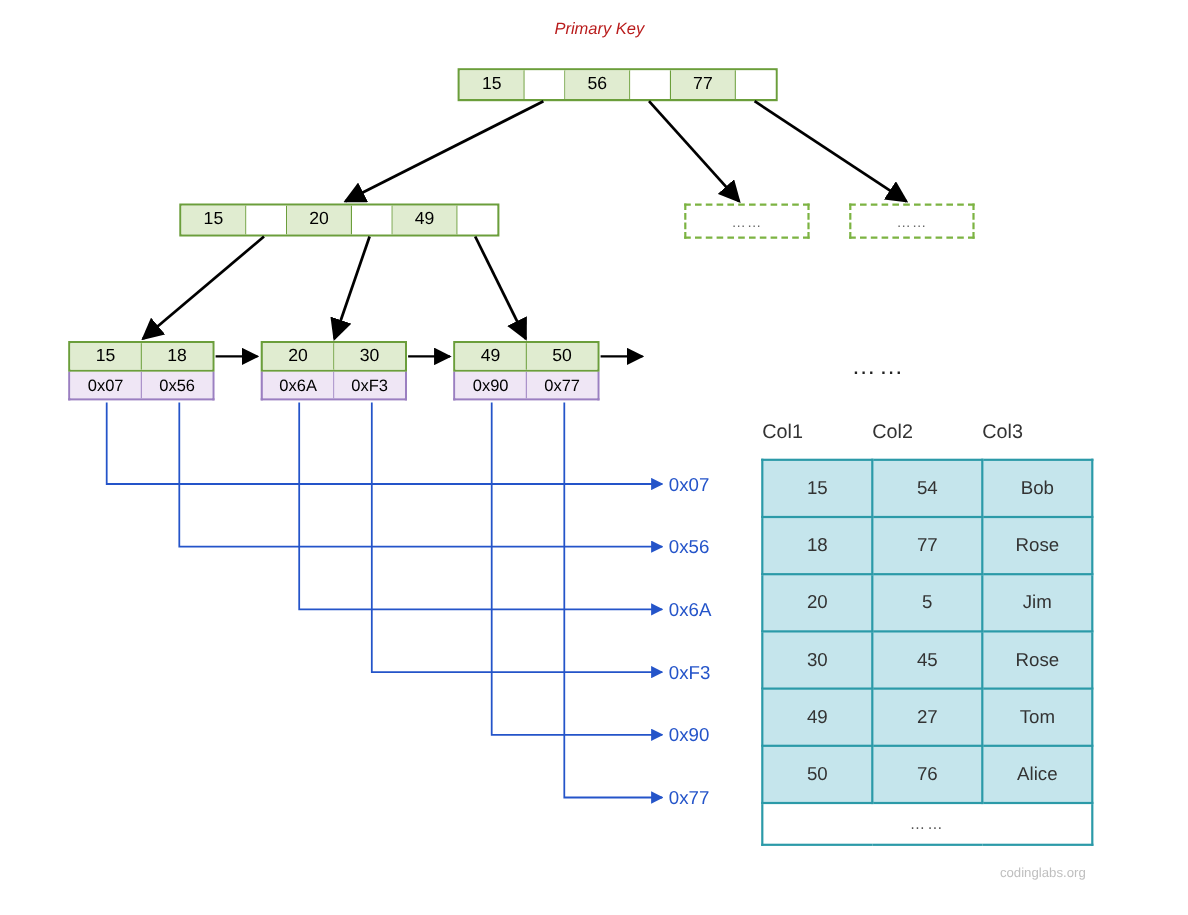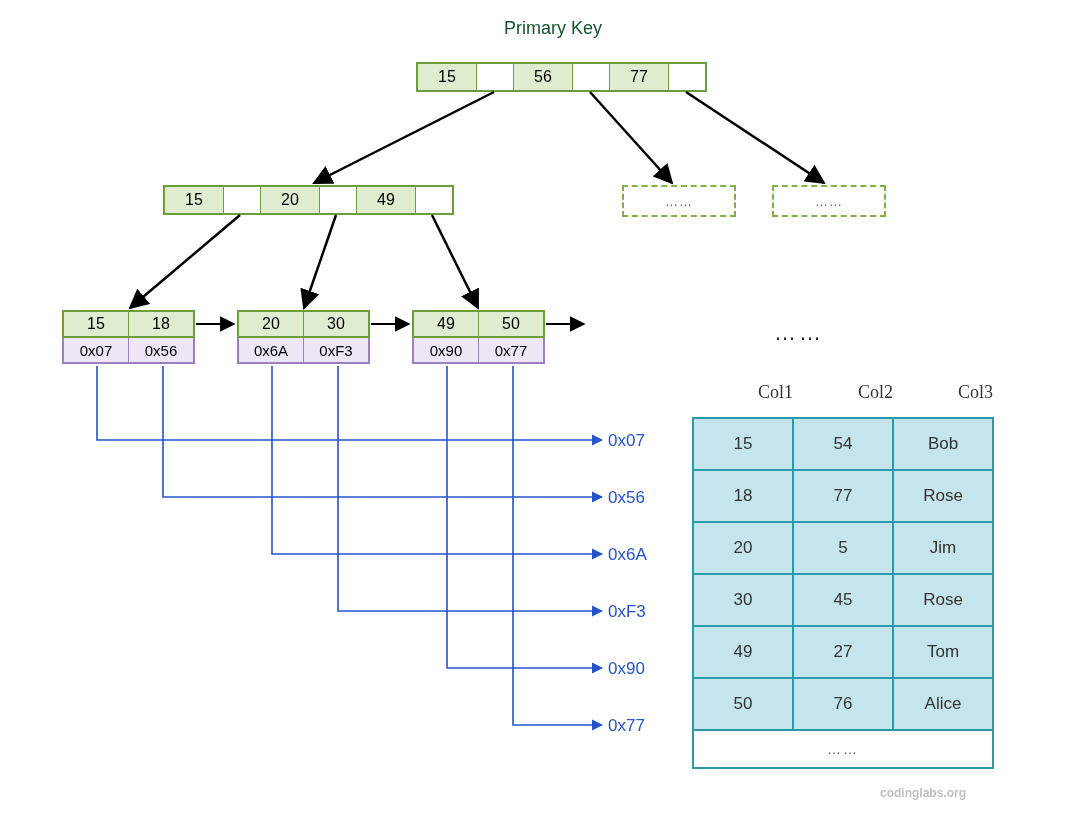--- a/index.html
+++ b/index.html
@@ -6,22 +6,23 @@
     margin: 0;
     padding: 0;
     width: 1080px;
     height: 832px;
     font-family: "Segoe UI", Arial, sans-serif;
     background: #fff;
     position: relative;
   }
   .title {
     position: absolute;
-    font-size: 18px;
-    color: #14532d;
+    font-size: 15px;
+    color: #b91c1c;
+    font-style: italic;
   }
   
   .node {
     position: absolute;
     display: flex;
     border: 2px solid #6b9e3b;
   }
   .slot {
     width: 58px;
     height: 26px;
@@ -72,22 +73,21 @@
   
   .data-table {
     position: absolute;
     border-collapse: collapse;
   }
   .data-table th {
     font-weight: normal;
     font-size: 18px;
     padding: 8px 0 14px 0;
     color: #333;
-    text-align: right;
-    font-family: Liberation Serif, serif;
+    text-align: left;
   }
   .data-table td {
     border: 2px solid #2b9aa8;
     background: #c5e5ec;
     width: 96px;
     height: 48px;
     text-align: center;
     font-size: 17px;
     color: #333;
   }
@@ -228,21 +228,21 @@
       <td>50</td>
       <td>76</td>
       <td>Alice</td>
     </tr>
     <tr class="spacer-row">
       <td colspan="3">……</td>
     </tr>
   </tbody>
 </table>
 
-<div class="watermark" style="left:880px; top:786px;font-weight:bold;">codinglabs.org</div>
+<div class="watermark" style="left:909px; top:786px;">codinglabs.org</div>
 
 <svg class="arrows">
   <defs>
     <marker id="ah-black" viewBox="0 0 10 10" refX="9" refY="5" markerWidth="8" markerHeight="8" orient="auto-start-reverse">
       <path d="M0,0 L10,5 L0,10 Z" fill="#000"></path>
     </marker>
     <marker id="ah-blue" viewBox="0 0 10 10" refX="9" refY="5" markerWidth="7" markerHeight="7" orient="auto-start-reverse">
       <path d="M0,0 L10,5 L0,10 Z" fill="#2454c9"></path>
     </marker>
   </defs>

